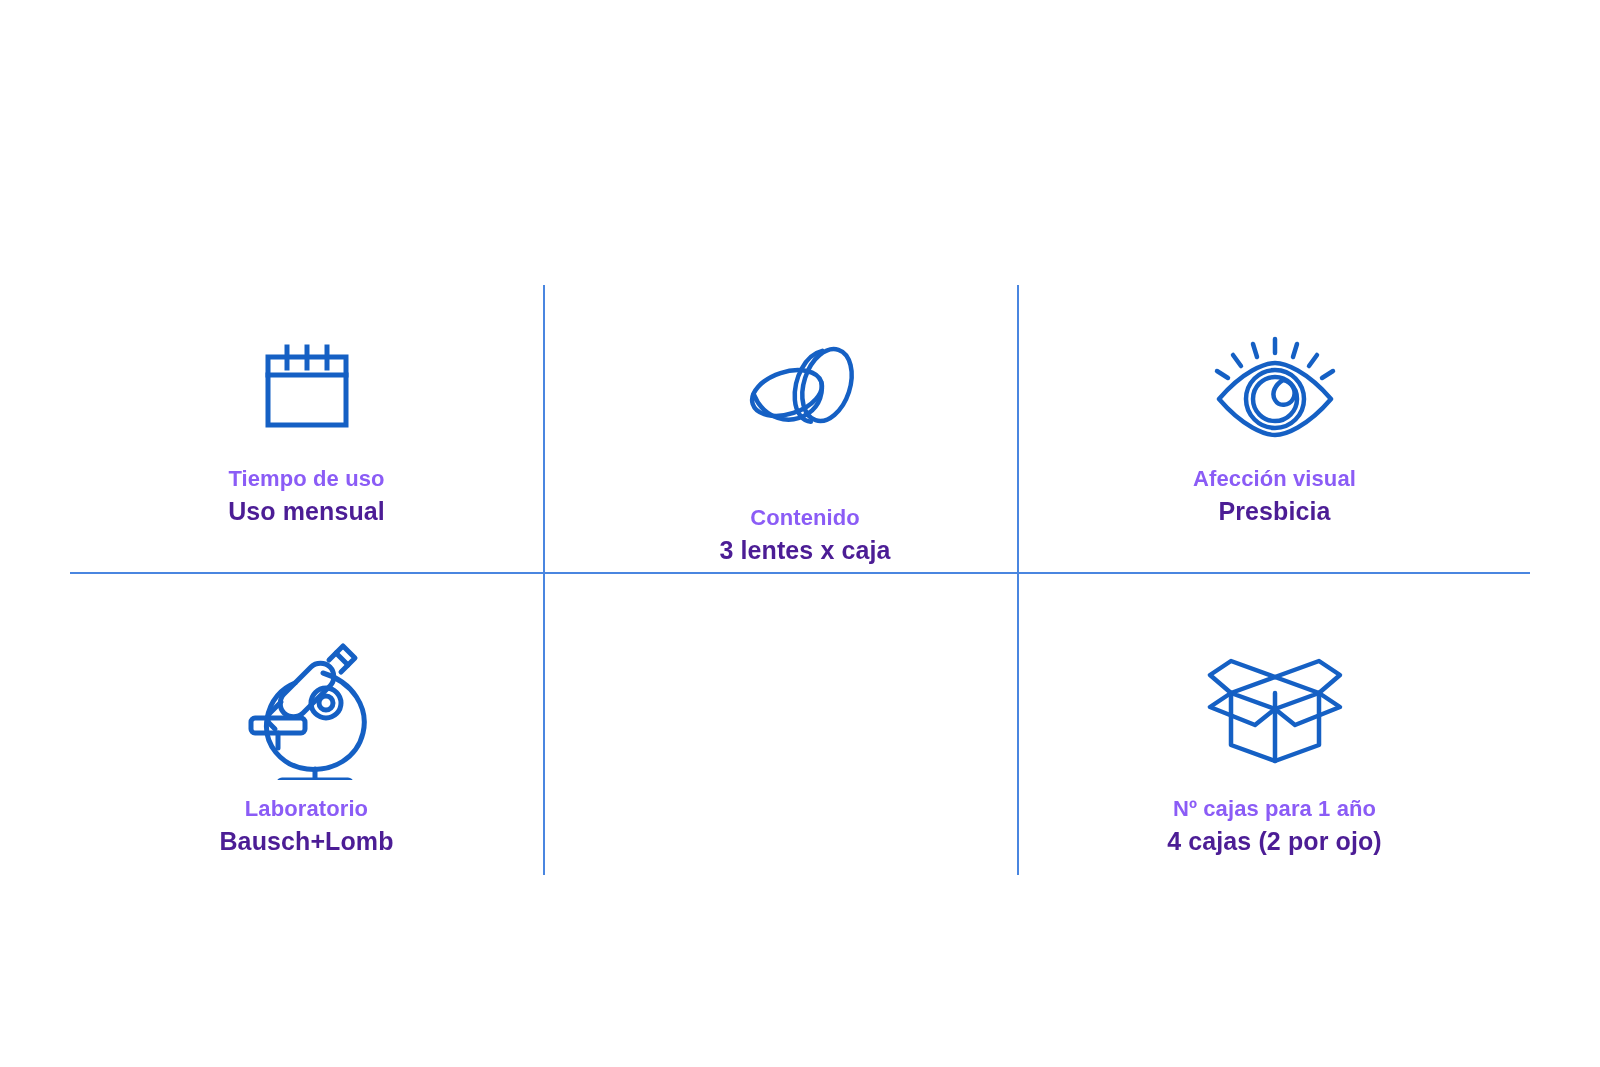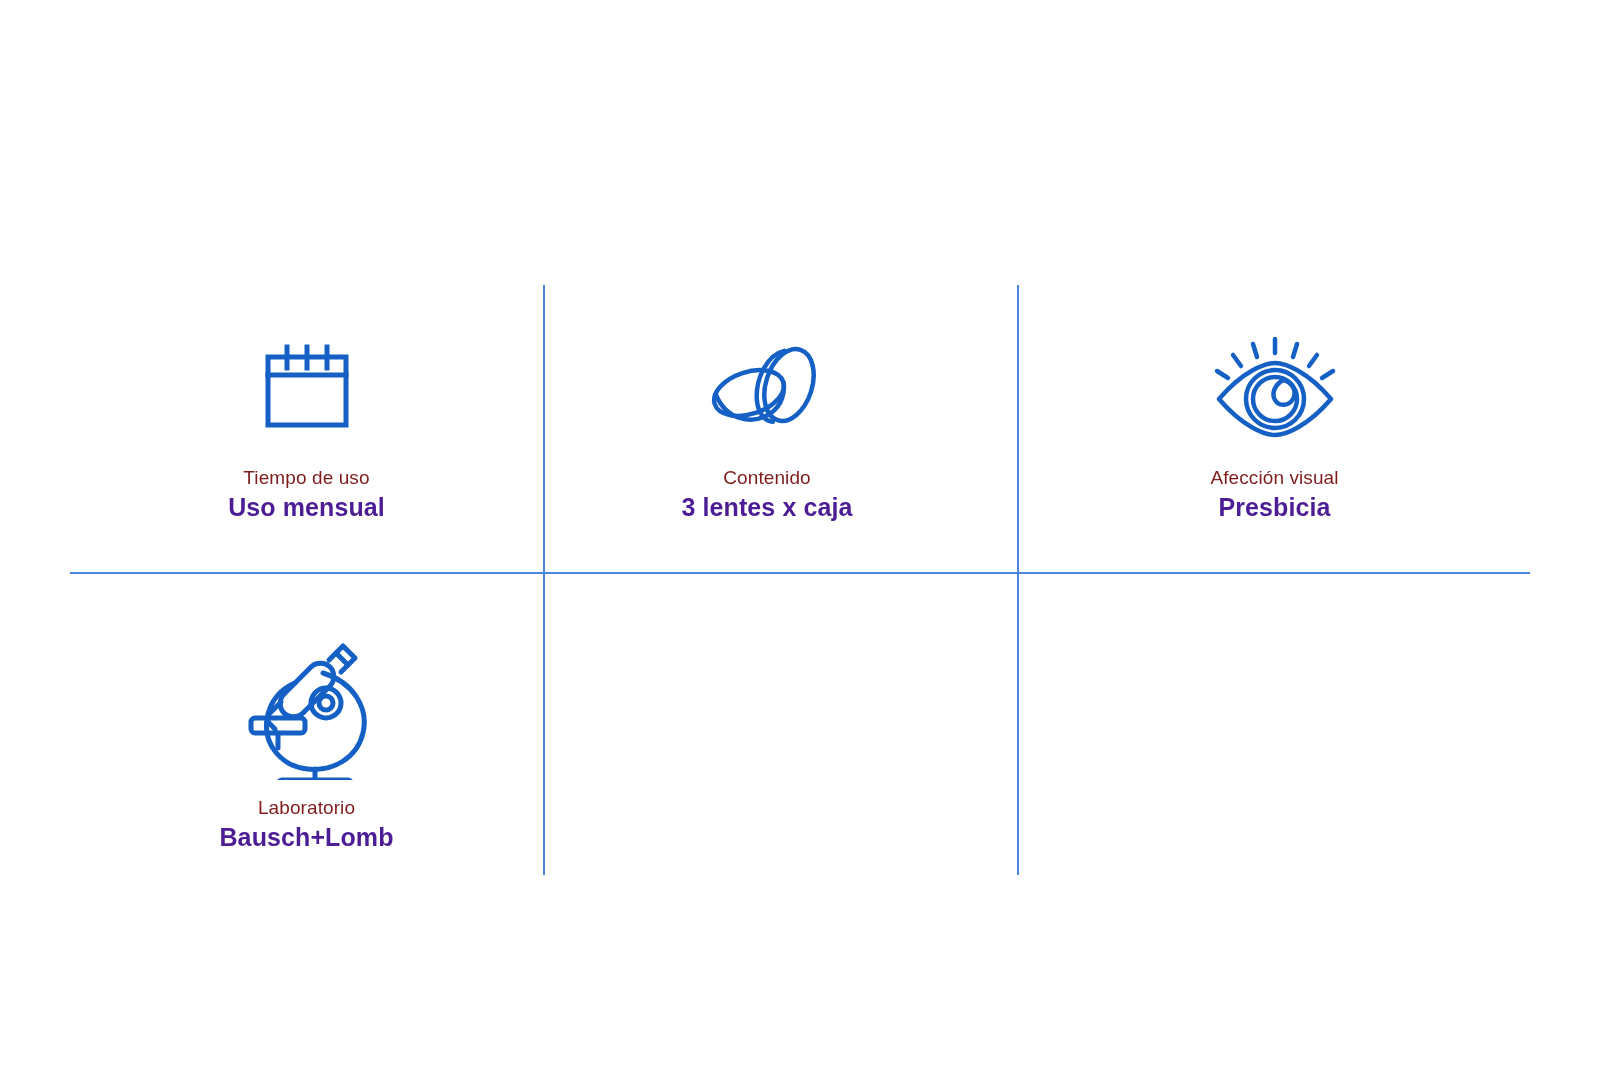--- a/index.html
+++ b/index.html
@@ -48,43 +48,43 @@
     position: absolute;
     width: 474px;
     display: flex;
     flex-direction: column;
     align-items: center;
     justify-content: flex-start;
   }
   .cell-r0 { top: 330px; height: 235px; }
   .cell-r1 { top: 630px; height: 245px; }
   .cell-c0 { left: 70px;   width: 473px; }
-  .cell-c1 { left: 513px;  width: 508px; }
+  .cell-c1 { left: 551px;  width: 508px; justify-content: space-between; }
   .cell-c2 { left: 1019px; width: 511px; }
 
   .icon-wrap {
     height: 120px;
     display: flex;
     align-items: center;
     justify-content: center;
   }
   .icon-wrap.icon-tall {
     height: 150px;
   }
 
   .labels {
     text-align: center;
     line-height: 1.22;
     margin-top: 16px;
   }
   .label-title {
     display: block;
-    font-size: 19px;
-    font-weight: 400;
-    color: #7f1d1d;
+    font-size: 22px;
+    font-weight: 700;
+    color: #8b5cf6;
     letter-spacing: 0.1px;
     white-space: nowrap;
   }
   .label-value {
     display: block;
     font-size: 25px;
     font-weight: 700;
     color: #4c1d95;
     letter-spacing: 0.1px;
     white-space: nowrap;
@@ -191,14 +191,38 @@
         </g>
       </svg>
     </div>
     <div class="labels">
       <span class="label-title">Afección visual</span>
       <span class="label-value">Presbicia</span>
     </div>
   </div>
 
 
+  <div class="cell cell-r1 cell-c2">
+    <div class="icon-wrap icon-tall">
+      <svg width="150" height="145" viewBox="0 0 150 145" fill="none" stroke="#1560c4" stroke-width="4.5" stroke-linecap="round" stroke-linejoin="round">
+
+        <path d="M31 60 L 31 112 L 75 128 L 119 112 L 119 60"></path>
+
+        <line x1="75" y1="60" x2="75" y2="128"></line>
+
+        <path d="M31 60 L 75 44 L 119 60 L 75 76 Z"></path>
+
+        <path d="M31 60 L 10 74 L 55 92 L 75 76"></path>
+
+        <path d="M119 60 L 140 74 L 95 92 L 75 76"></path>
+
+        <path d="M75 44 L 31 28 L 10 42 L 31 60"></path>
+
+        <path d="M75 44 L 119 28 L 140 42 L 119 60"></path>
+      </svg>
+    </div>
+    <div class="labels">
+      <span class="label-title">Nº cajas para 1 año</span>
+      <span class="label-value">4 cajas (2 por ojo)</span>
+    </div>
+  </div>
 
 </div>
 
 </body></html>

